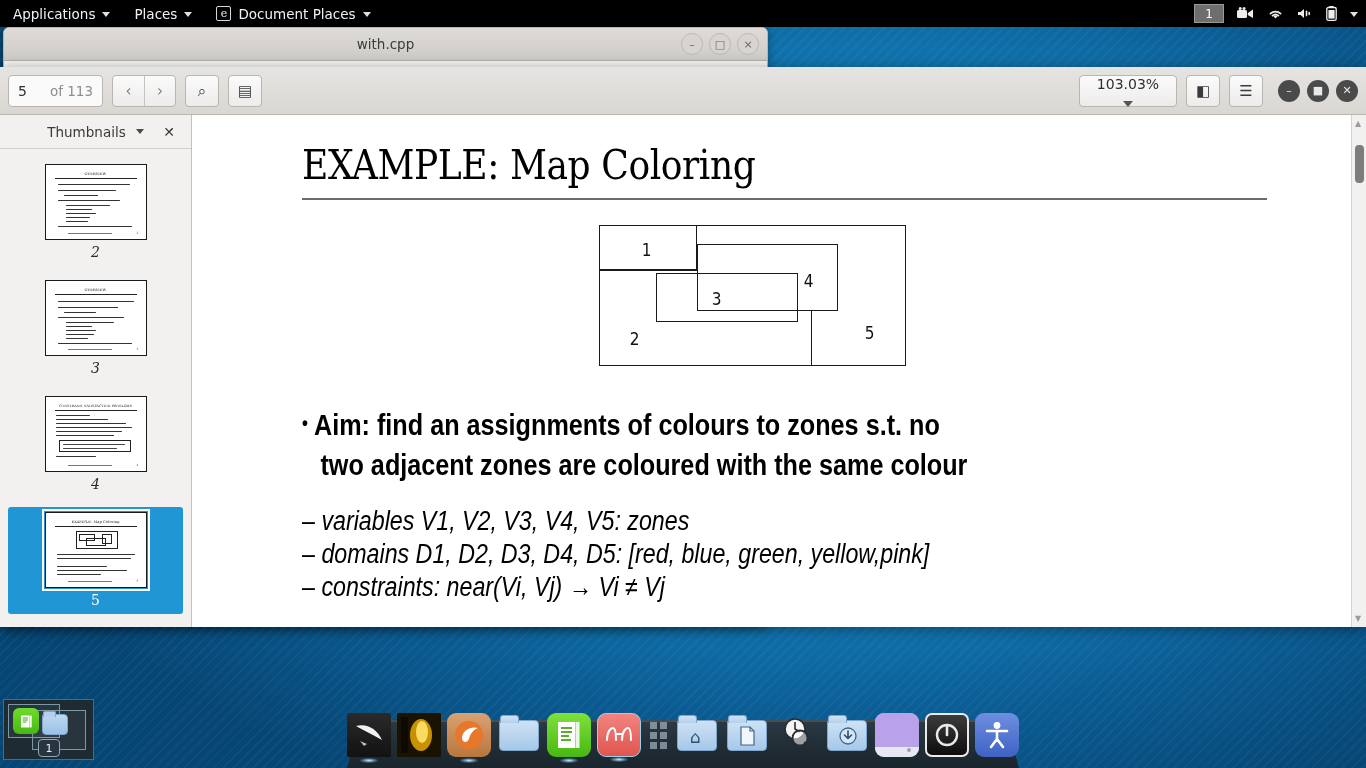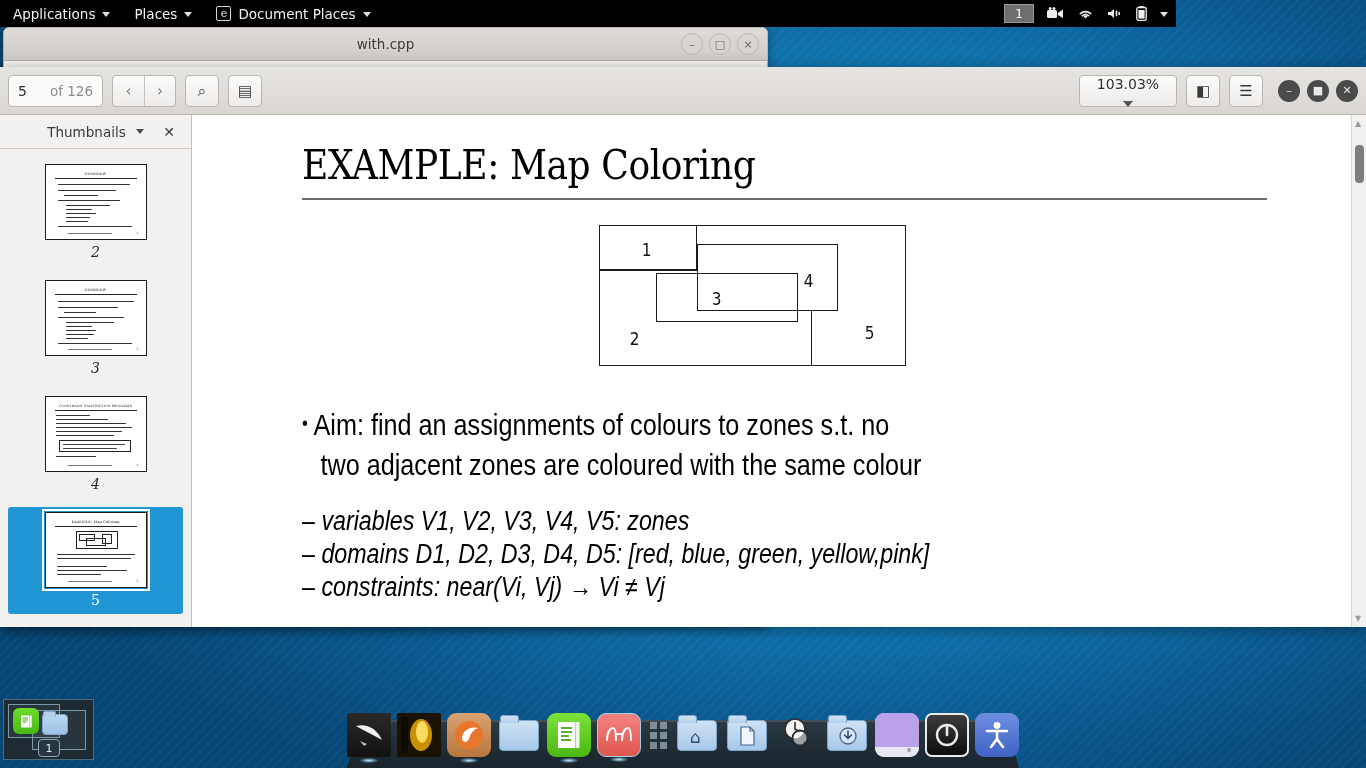--- a/index.html
+++ b/index.html
@@ -13,21 +13,21 @@
   
   .desktop {
     position: absolute; left: 0; top: 0; width: 1366px; height: 768px;
     background:
       repeating-linear-gradient(135deg, rgba(255,255,255,.035) 0 2px, rgba(0,0,0,0) 2px 7px),
       radial-gradient(ellipse 900px 520px at 62% 44%, #2fa6dd 0%, #1e8fc9 28%, #1176b1 52%, #0a5b92 74%, #064674 100%);
   }
 
   
   .top-panel {
-    position: absolute; left: 0; top: 0; width: 1176px; height: 27px;
+    position: absolute; left: 0; top: 0; width: 1366px; height: 27px;
     background: #000; color: #e8e8e8; font-size: 13.5px;
     display: flex; align-items: center; z-index: 60;
     font-family: "DejaVu Sans", sans-serif;
   }
   .menu-item {
     display: flex; align-items: center; gap: 7px;
     padding: 0 12px; height: 27px; color: #f1f1f1; font-size: 13.5px;
   }
   .menu-item:first-child { padding-left: 13px; }
   .caret-down {
@@ -186,21 +186,21 @@
     white-space: nowrap;
   }
   .title-rule { height: 2px; background: #6b6b6b; margin-top: 9px; width: 965px; }
   .map-wrap { position: relative; height: 165px; margin-top: 20px; }
   .map { position: absolute; left: 297px; top: 5px; width: 307px; height: 141px; }
   .mz { position: absolute; border: 1.6px solid #1a1a1a; }
   .mlabel {
     position: absolute; font-family: "DejaVu Sans", sans-serif; font-size: 18px;
     color: #111; transform: scaleX(.85);
   }
-  .bullet-block { margin-top: 18px; }
+  .bullet-block { margin-top: 18px; font-weight: bold; }
   .bullet {
     font-size: 30px; color: #000; line-height: 40px; transform: scaleX(.84);
     transform-origin: left top; white-space: nowrap; font-family: "Liberation Sans", sans-serif;
   }
   .bullet .dot { font-size: 20px; vertical-align: 5px; }
   .bullet .ind { padding-left: 22px; display: inline-block; }
   .sub-block { margin-top: 20px; }
   .subline {
     font-size: 27px; color: #000; line-height: 33px; font-style: italic;
     transform: scaleX(.86); transform-origin: left top; white-space: nowrap;
@@ -293,21 +293,21 @@
     </div>
     <div class="bg-body"></div>
   </div>
 
   <div class="ev-window">
 
     <div class="ev-header">
       <div class="hdr-left">
         <div class="page-box">
           <span class="pnum">5</span>
-          <span class="ptotal">of 126</span>
+          <span class="ptotal">of 113</span>
         </div>
         <div class="nav-group">
           <div class="nav-btn">‹</div>
           <div class="nav-btn">›</div>
         </div>
         <div class="tb-btn">⌕</div>
         <div class="tb-btn">▤</div>
       </div>
 
 

